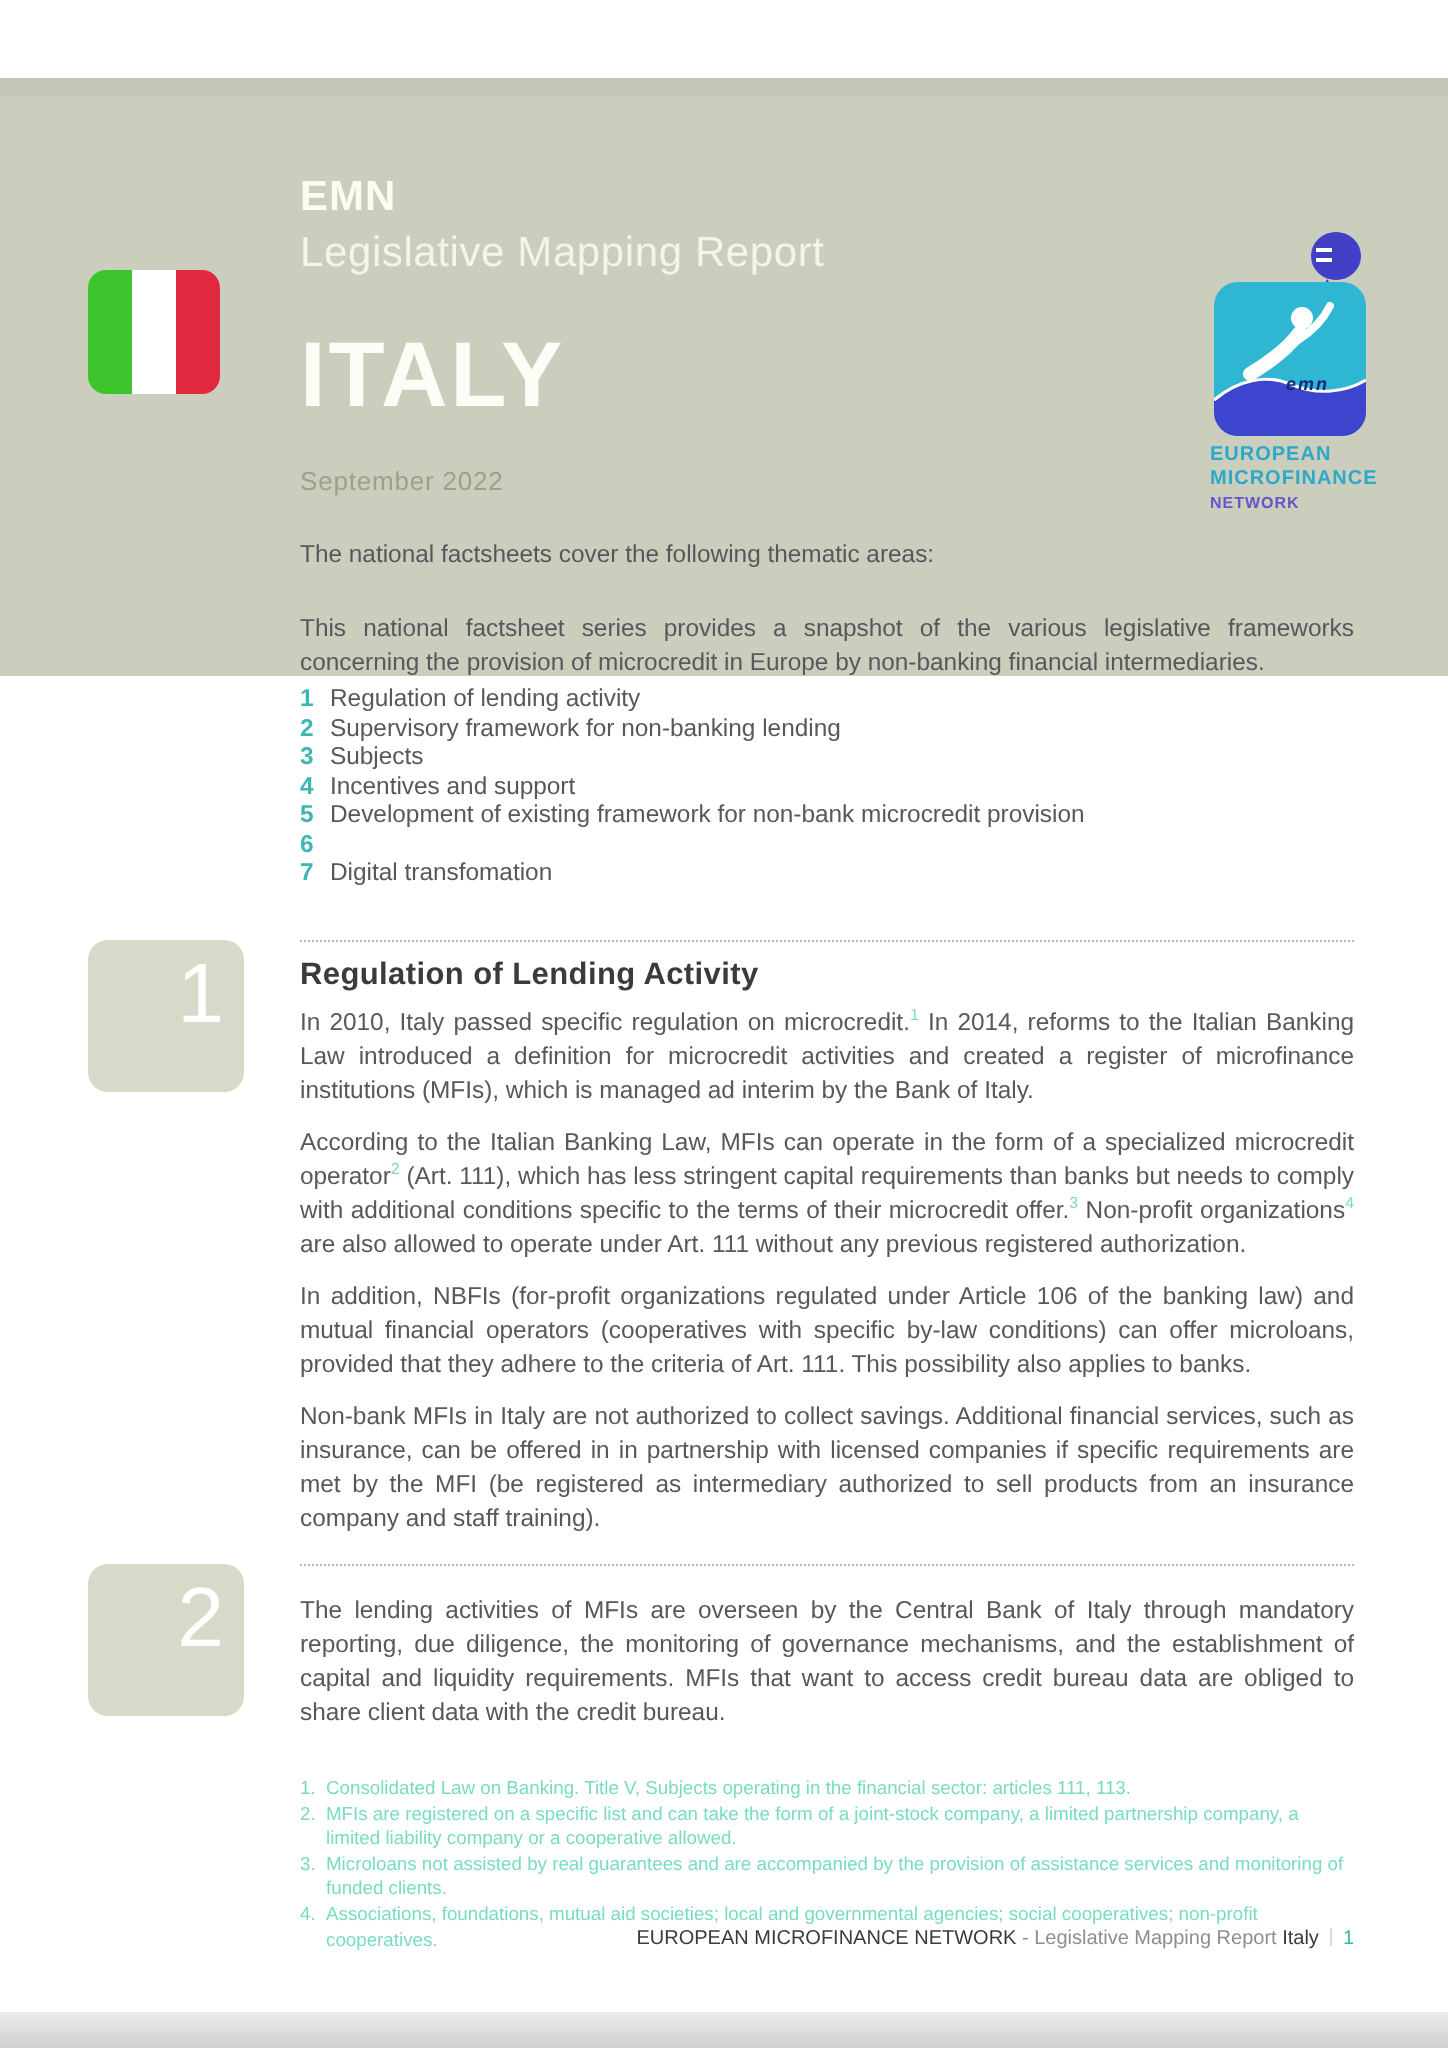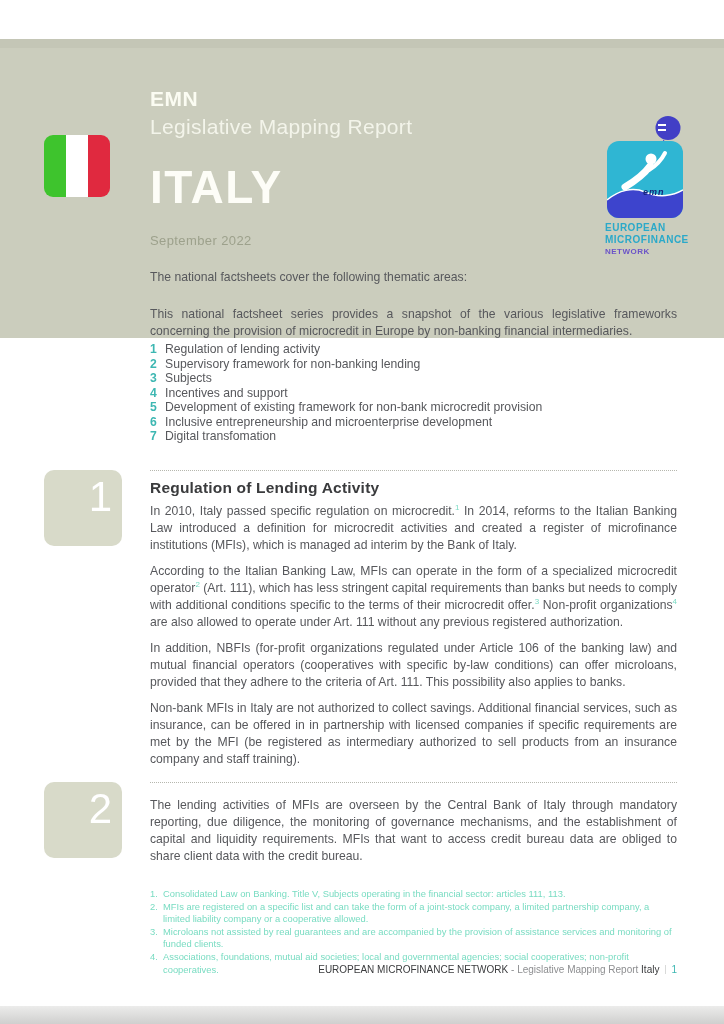--- a/index.html
+++ b/index.html
@@ -138,21 +138,20 @@
       <li>
         <span class="num">4</span>
         <span class="lbl">Incentives and support</span>
       </li>
       <li>
         <span class="num">5</span>
         <span class="lbl">Development of existing framework for non-bank microcredit provision</span>
       </li>
       <li>
         <span class="num">6</span>
-        <span class="lbl">Inclusive entrepreneurship and microenterprise development</span>
       </li>
       <li>
         <span class="num">7</span>
         <span class="lbl">Digital transfomation</span>
       </li>
     </ul>
 
     <section class="sec">
       <div class="badge">1</div>
       <div class="sec-body">

